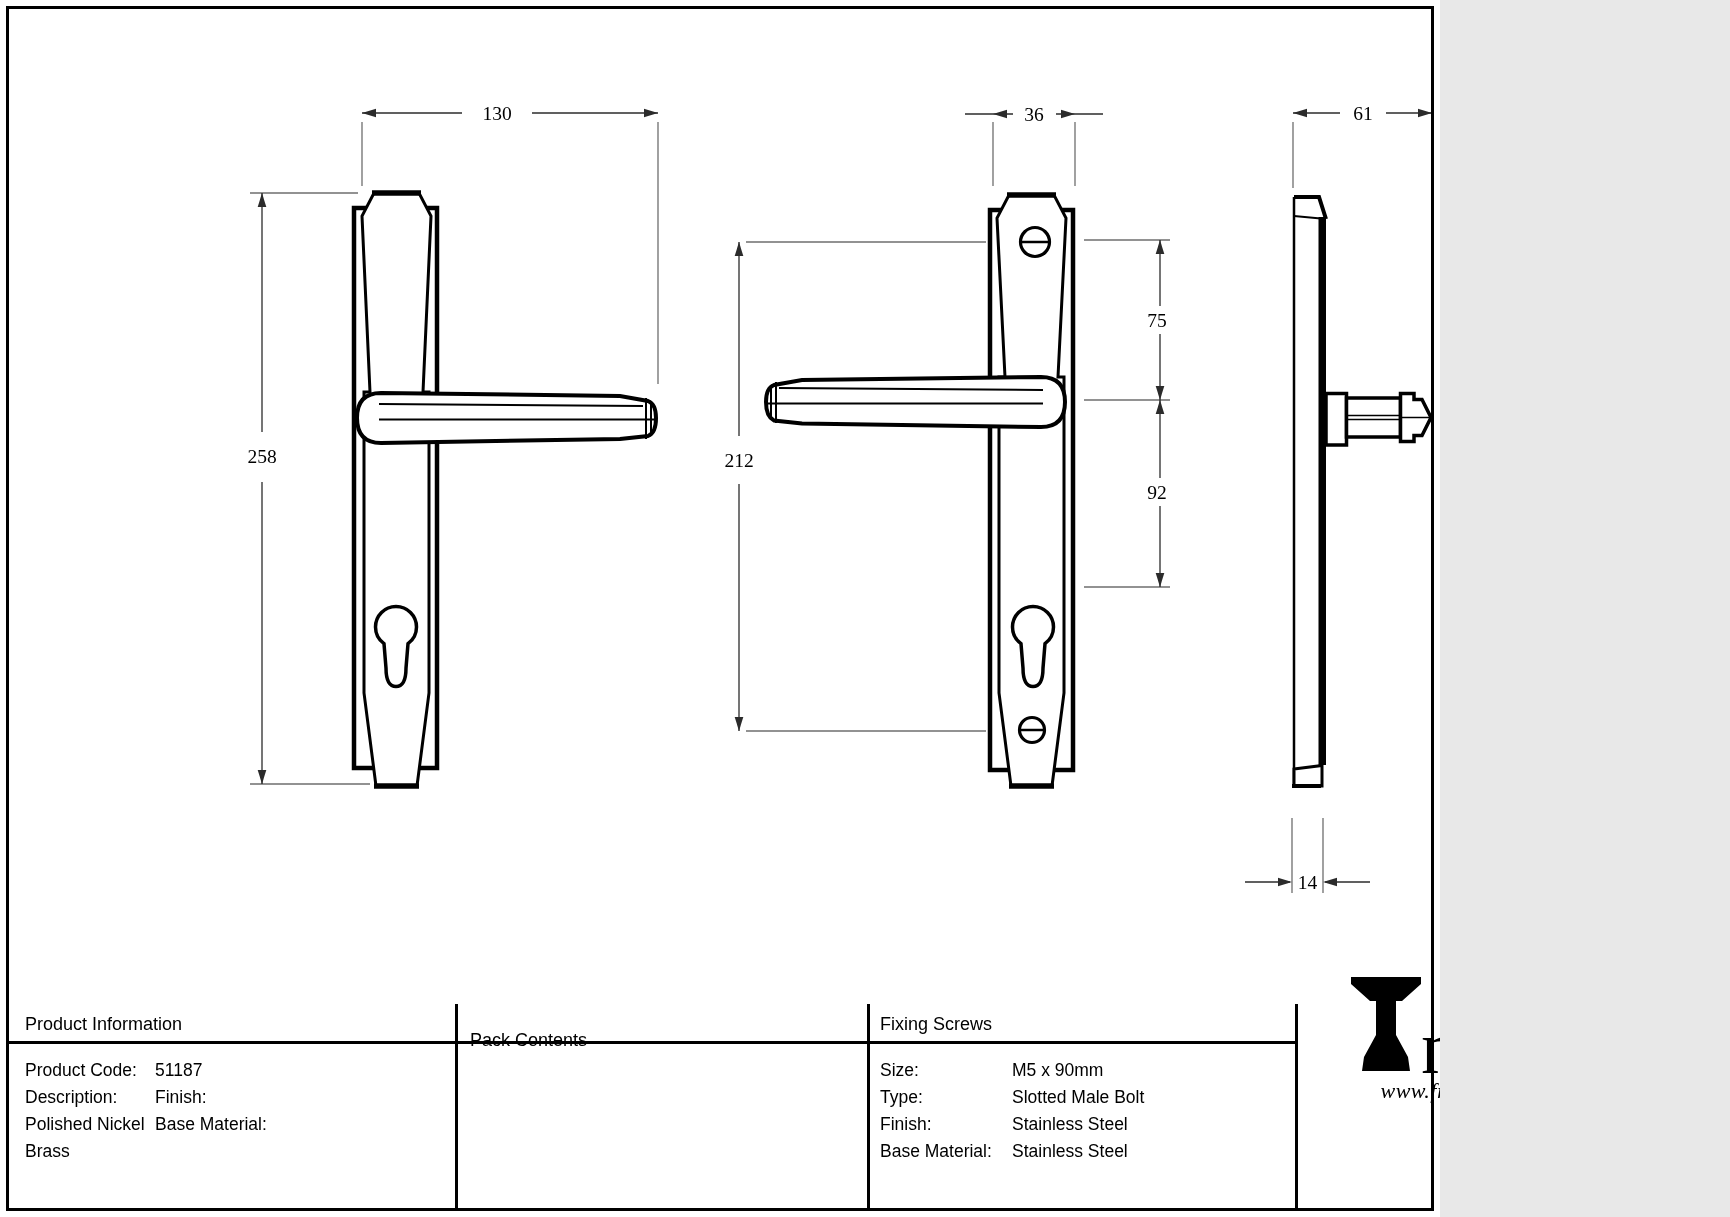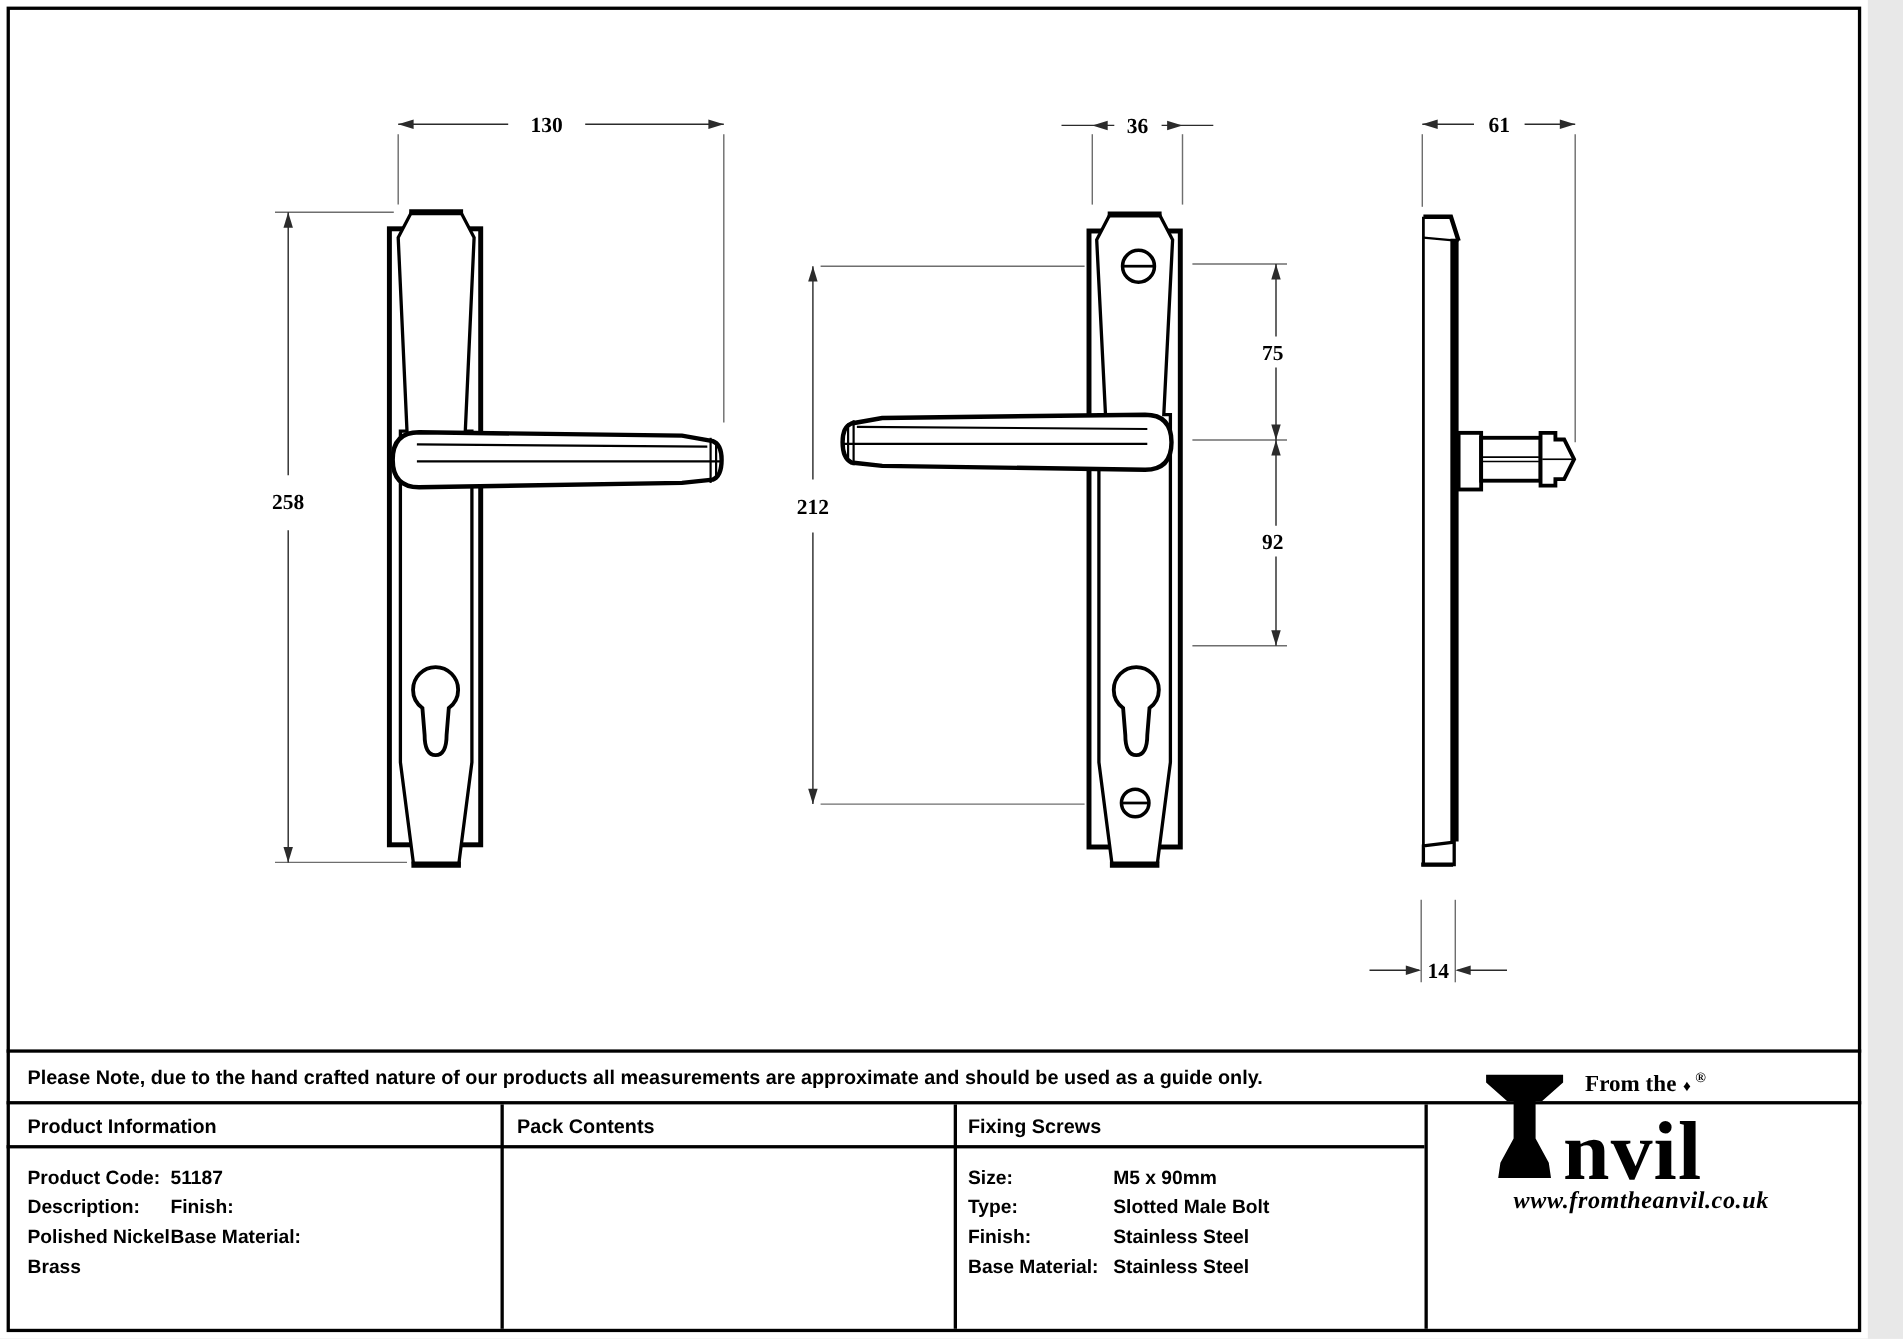--- a/index.html
+++ b/index.html
@@ -1,23 +1,22 @@
 <!DOCTYPE html>
 <html><head>
 <meta charset="utf-8">
 <style>
   html,body{margin:0;padding:0;background:#e8e8e8;}
   .page{
     position:relative;
-    width:1698px;height:1217px;
+    width:1440px;height:1217px;
     background:#ffffff;
     font-family:"Liberation Sans",sans-serif;
     color:#000;
     overflow:hidden;
-    font-weight:bold;
   }
   .page-border{
     position:absolute;left:6px;top:6px;right:6px;bottom:6px;
     border:3px solid #000;
   }
   .drawing-svg{position:absolute;left:0;top:0;}
   
   .note-row{
     position:absolute;left:6px;right:6px;top:954px;height:50px;
     border-top:3px solid #000;border-bottom:3px solid #000;
@@ -179,31 +178,28 @@
       <text x="262" y="463">258</text>
       <text x="739" y="467">212</text>
       <text x="1034" y="121">36</text>
       <text x="1363" y="120">61</text>
       <text x="1157" y="327">75</text>
       <text x="1157" y="499">92</text>
       <text x="1307.5" y="889">14</text>
     </g>
   </svg>
 
-  <div class="note-row">
-    <div class="note-text">Please Note, due to the hand crafted nature of our products all measurements are approximate and should be used as a guide only.</div>
-  </div>
 
   <div class="hdr-underline"></div>
   <div class="vdiv" style="left:455px;"></div>
   <div class="vdiv" style="left:867px;"></div>
   <div class="vdiv" style="left:1295px;"></div>
 
   <div class="hdr" style="left:25px;">Product Information</div>
-  <div class="hdr" style="left:470px;">Pack Contents</div>
+  <div class="hdr" style="left:470px;margin-top:16px;">Pack Contents</div>
   <div class="hdr" style="left:880px;text-align:center;">Fixing Screws</div>
 
   <div class="col-block kv kv-1" style="left:25px;">
     <div>Product Code:</div>
     <div>51187</div>
     <div>Description:</div>
     <div>Finish:</div>
     <div>Polished Nickel</div>
     <div>Base Material:</div>
     <div>Brass</div>

